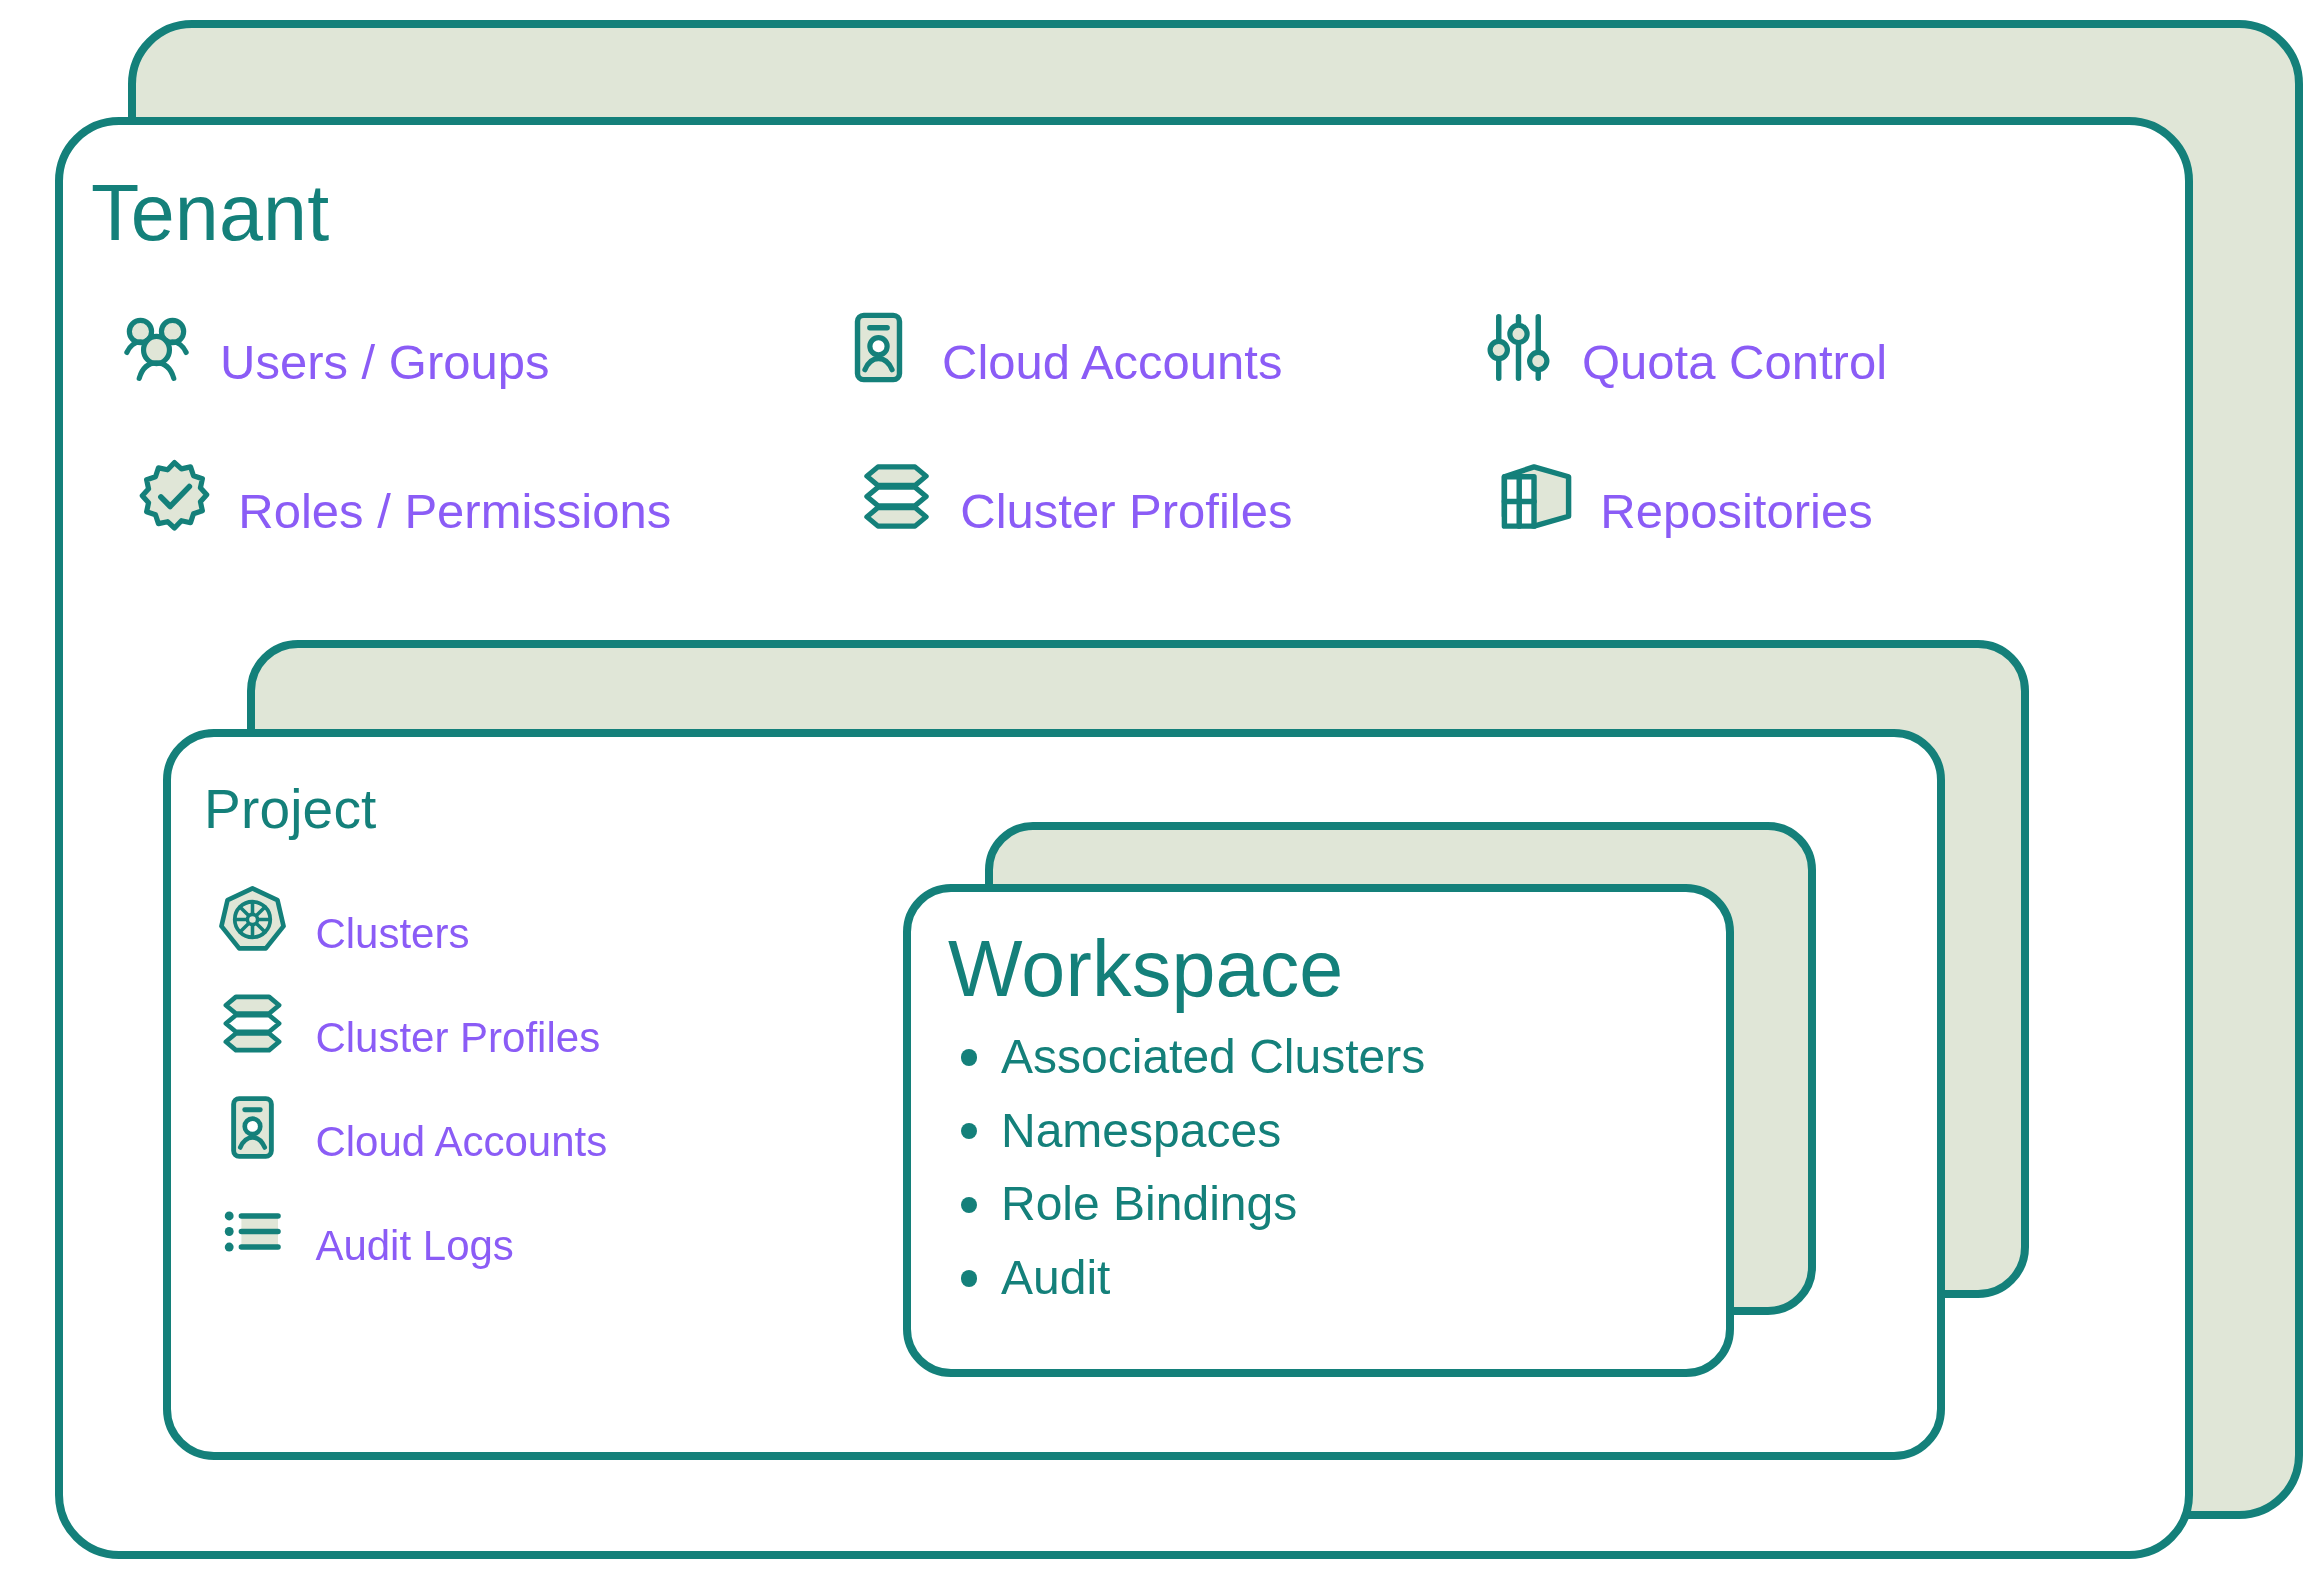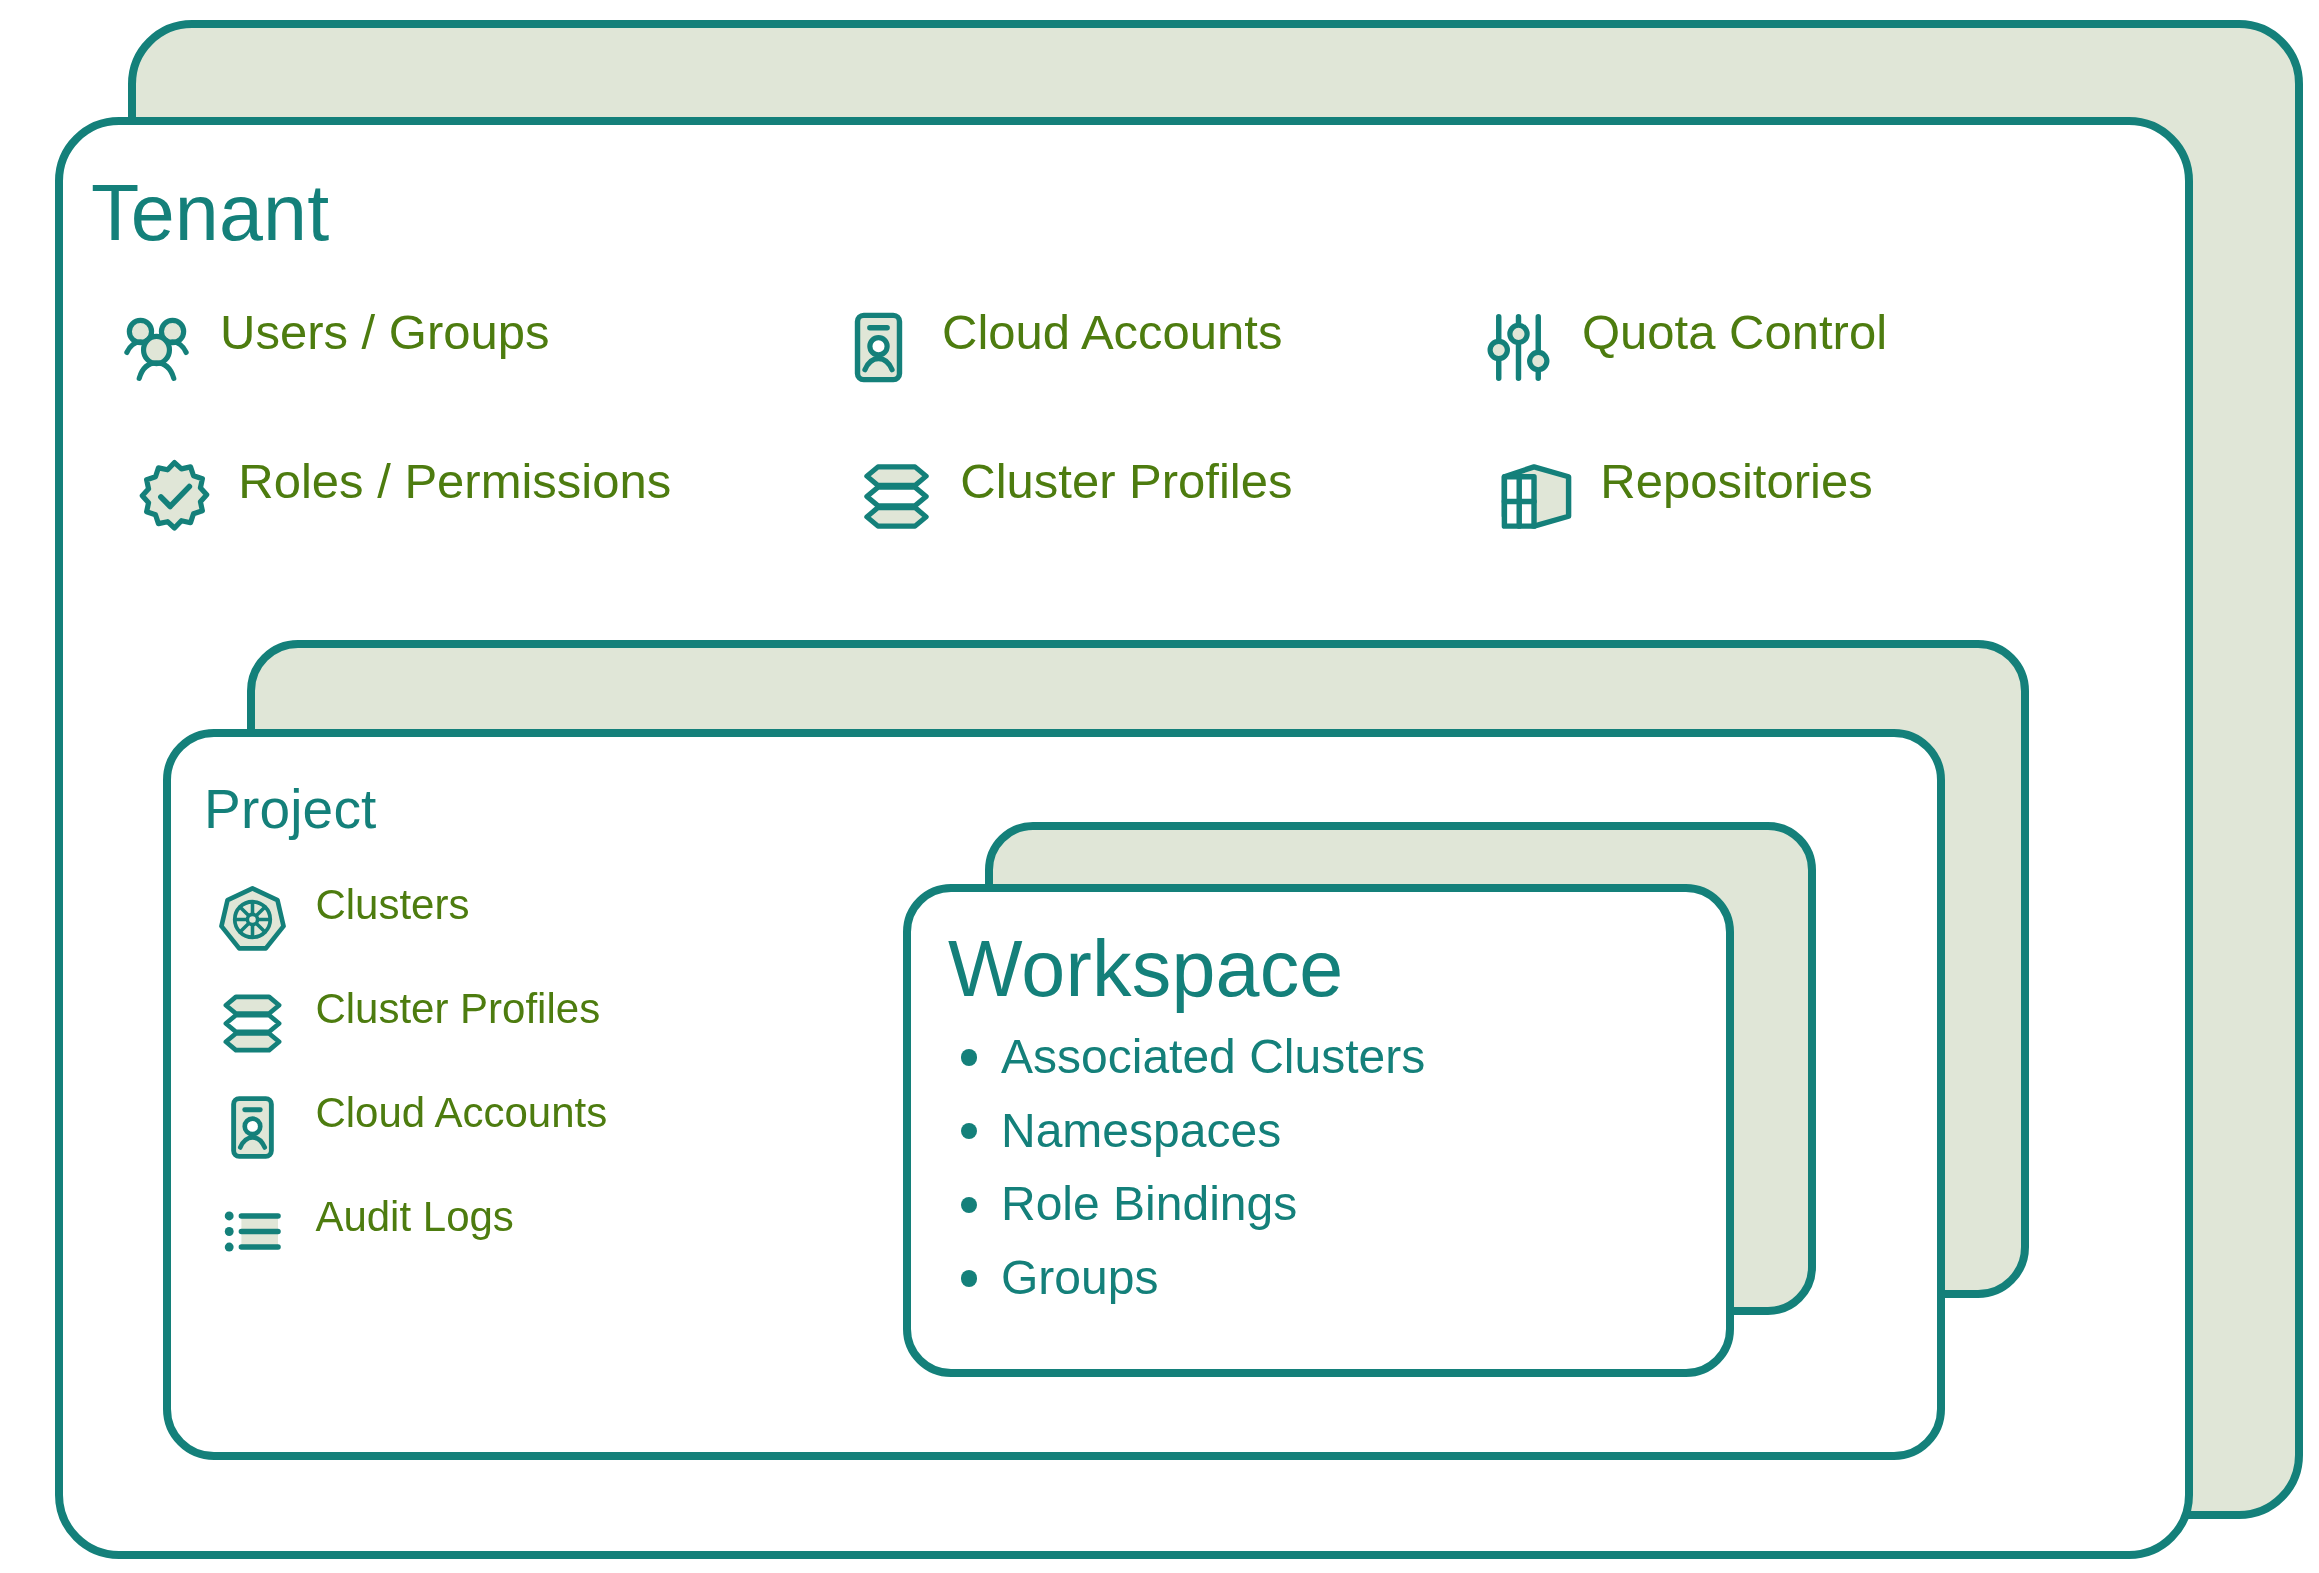--- a/index.html
+++ b/index.html
@@ -66,23 +66,23 @@
     top: 302px;
     width: 1974px;
     display: grid;
     grid-template-columns: 722px 640px 512px;
     grid-auto-rows: 91px;
     row-gap: 58px;
     align-items: center;
   }
   .feature {
     display: flex;
-    align-items: flex-start;
+    align-items: flex-end;
     gap: 24px;
-    color: #4d7c0f;
+    color: #8b5cf6;
     font-size: 49px;
     white-space: nowrap;
   }
   .feature .ico {
     flex: 0 0 auto;
     width: 79px;
     height: 79px;
     display: flex;
     align-items: center;
     justify-content: center;
@@ -276,17 +276,17 @@
 
   <div class="card back" id="workspace-back"></div>
   <div class="card front" id="workspace-front"></div>
 
   <div class="layer-title" id="workspace-title">Workspace</div>
 
   <ul id="workspace-items">
     <li>Associated Clusters</li>
     <li>Namespaces</li>
     <li>Role Bindings</li>
-    <li>Groups</li>
+    <li>Audit</li>
   </ul>
 
 </div>
 
 
 </body></html>

